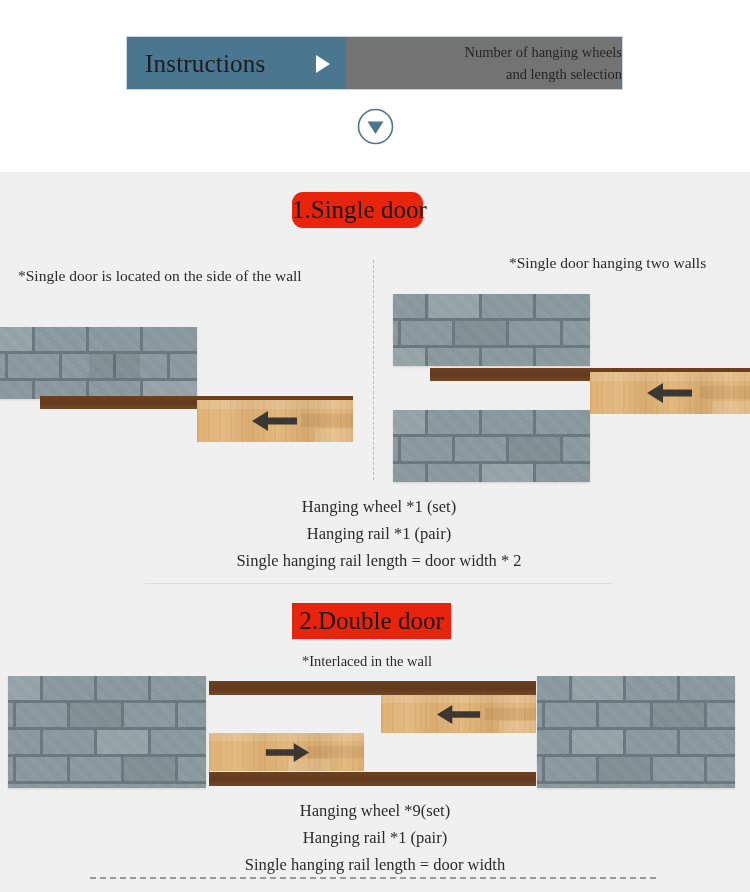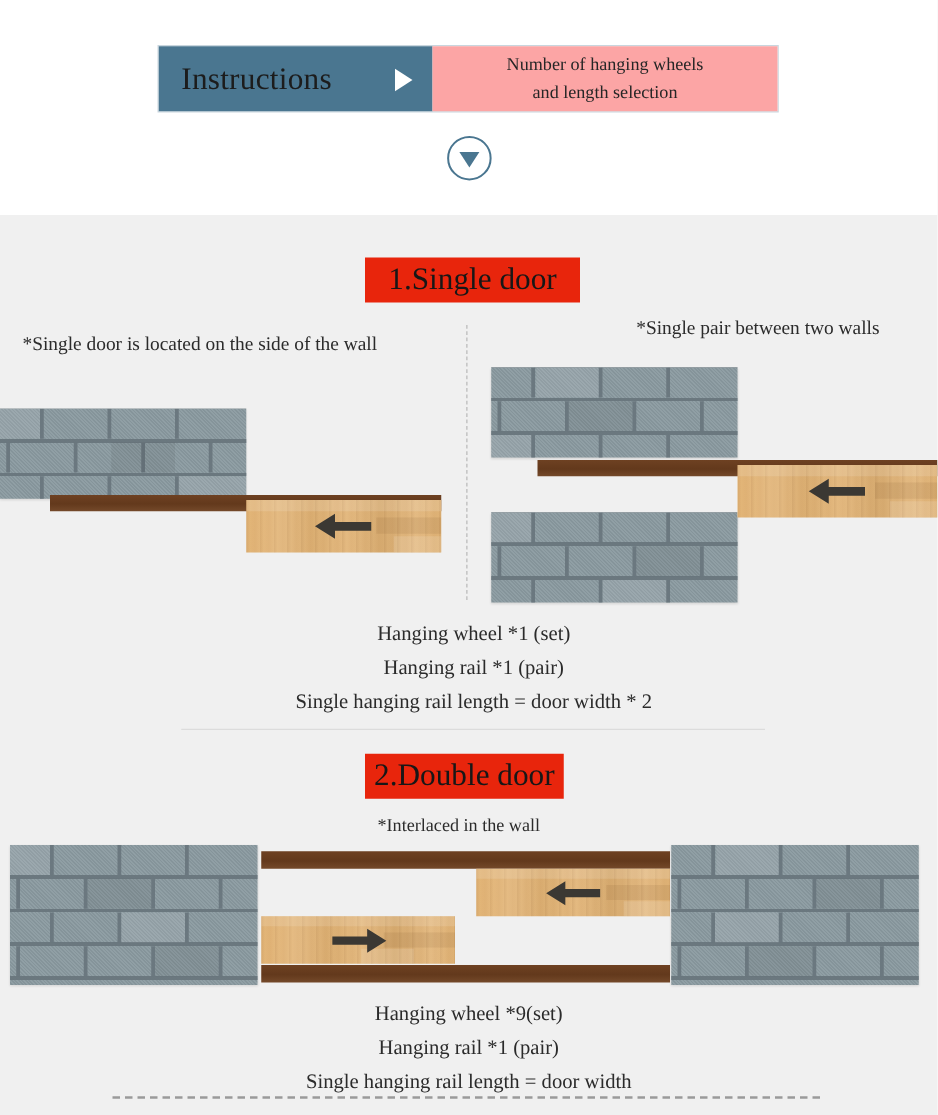--- a/index.html
+++ b/index.html
@@ -54,26 +54,26 @@
     border-left: 14px solid #ffffff;
     border-top: 9px solid transparent;
     border-bottom: 9px solid transparent;
     margin-left: 10px;
     flex: 0 0 auto;
   }
   #instructions-caption {
     flex: 1;
     display: flex;
     flex-direction: column;
-    align-items: center;
+    align-items: flex-end;
     justify-content: center;
     color: #262626;
     font-size: 14.5px;
     line-height: 1.55;
-    background: #fca5a5;
+    background: #737373;
   }
   #instructions-caption span { display: block; text-align: center; white-space: nowrap;}
 
   
   #scroll-down-badge {
     position: absolute;
     left: 357px; top: 108px;
     width: 37px; height: 37px;
   }
 
@@ -88,21 +88,21 @@
   .red-banner {
     position: absolute;
     background: #e8250c;
     color: #171717;
     font-size: 25px;
     line-height: 36px;
     height: 36px;
     text-align: center;
     white-space: nowrap;
   }
-  #banner-single { left: 292px; top: 34px; width: 172px; }
+  #banner-single { left: 292px; top: 20px; width: 131px; border-radius: 11px; }
   #banner-double { left: 292px; top: 431px; width: 159px; }
 
   .note {
     position: absolute;
     color: #2b2b2b;
     font-size: 15.5px;
     white-space: nowrap;
   }
   #note-left  { left: 18px;  top: 95px; }
   #note-right { left: 509px; top: 82px; }
@@ -246,21 +246,21 @@
   </div>
 
 </div>
 
 <div id="content">
 
   <div class="red-banner" id="banner-single">1.Single door</div>
 
   <div class="note" id="note-left">*Single door is located on the side of the wall</div>
 
-  <div class="note" id="note-right">*Single pair between two walls</div>
+  <div class="note" id="note-right">*Single door hanging two walls</div>
 
   <div id="v-divider"></div>
 
   <div class="wall wall-shadow" style="left:0px; top:155px; width:197px; height:72px;">
     <div class="vseam" style="left:32px;  top:0px;   height:24px;"></div>
     <div class="vseam" style="left:86px;  top:0px;   height:24px;"></div>
     <div class="vseam" style="left:140px; top:0px;   height:24px;"></div>
     <div class="vseam" style="left:5px;   top:27px;  height:24px;"></div>
     <div class="vseam" style="left:59px;  top:27px;  height:24px;"></div>
     <div class="vseam" style="left:113px; top:27px;  height:24px;"></div>

